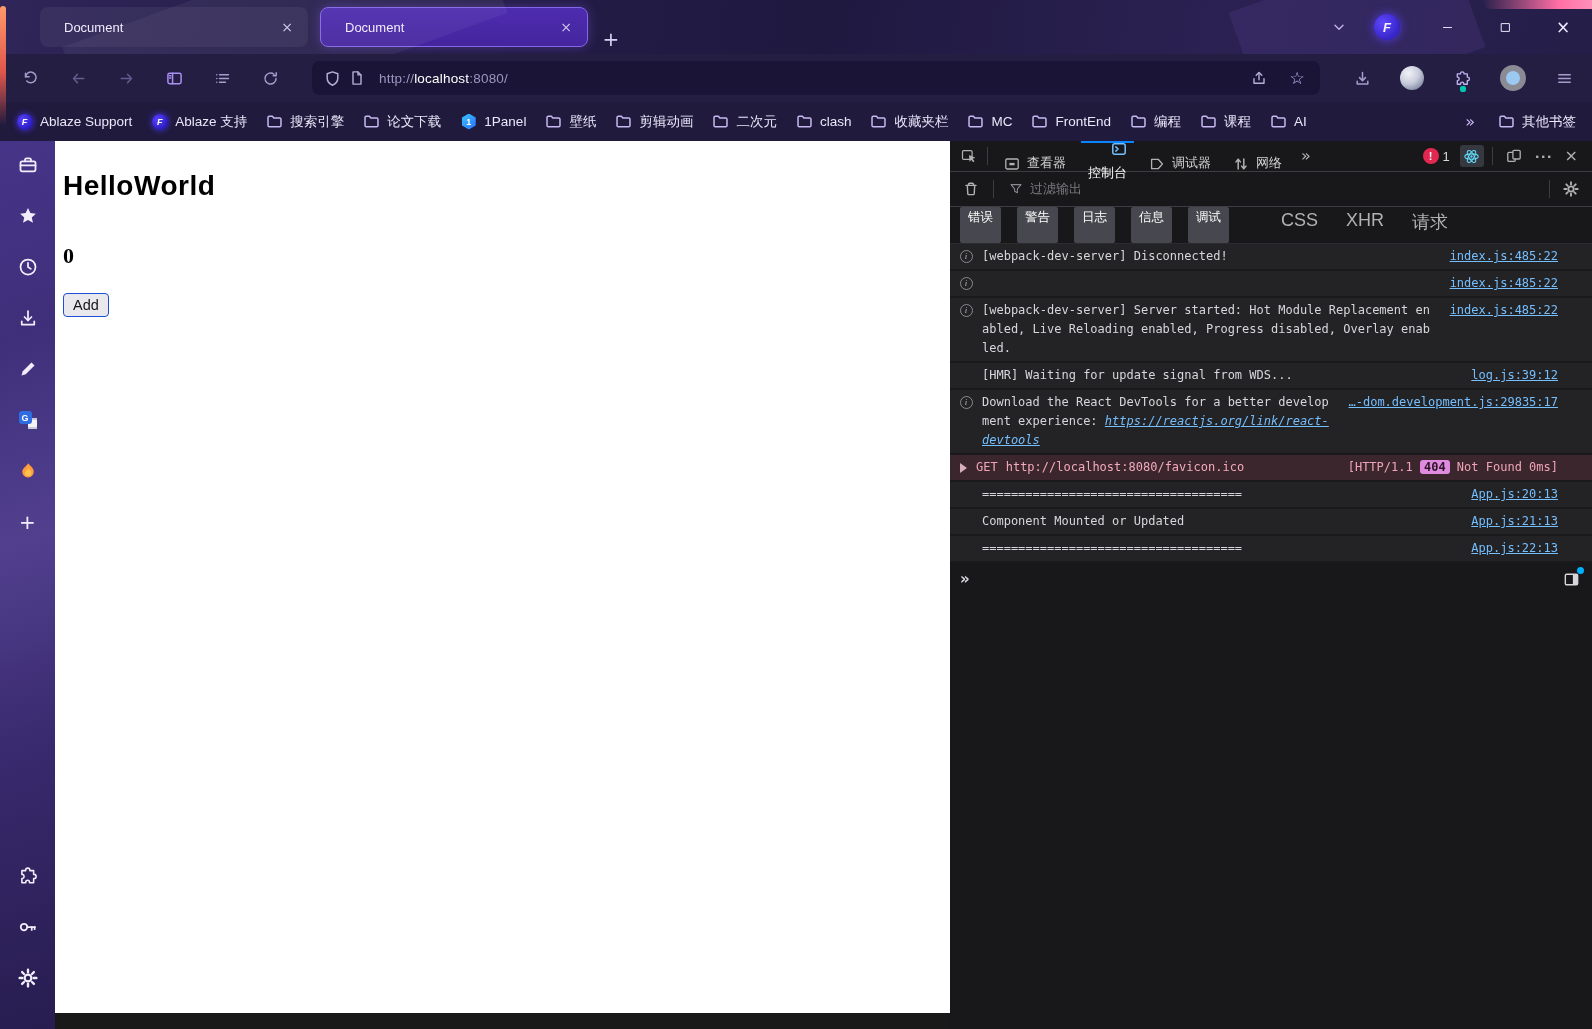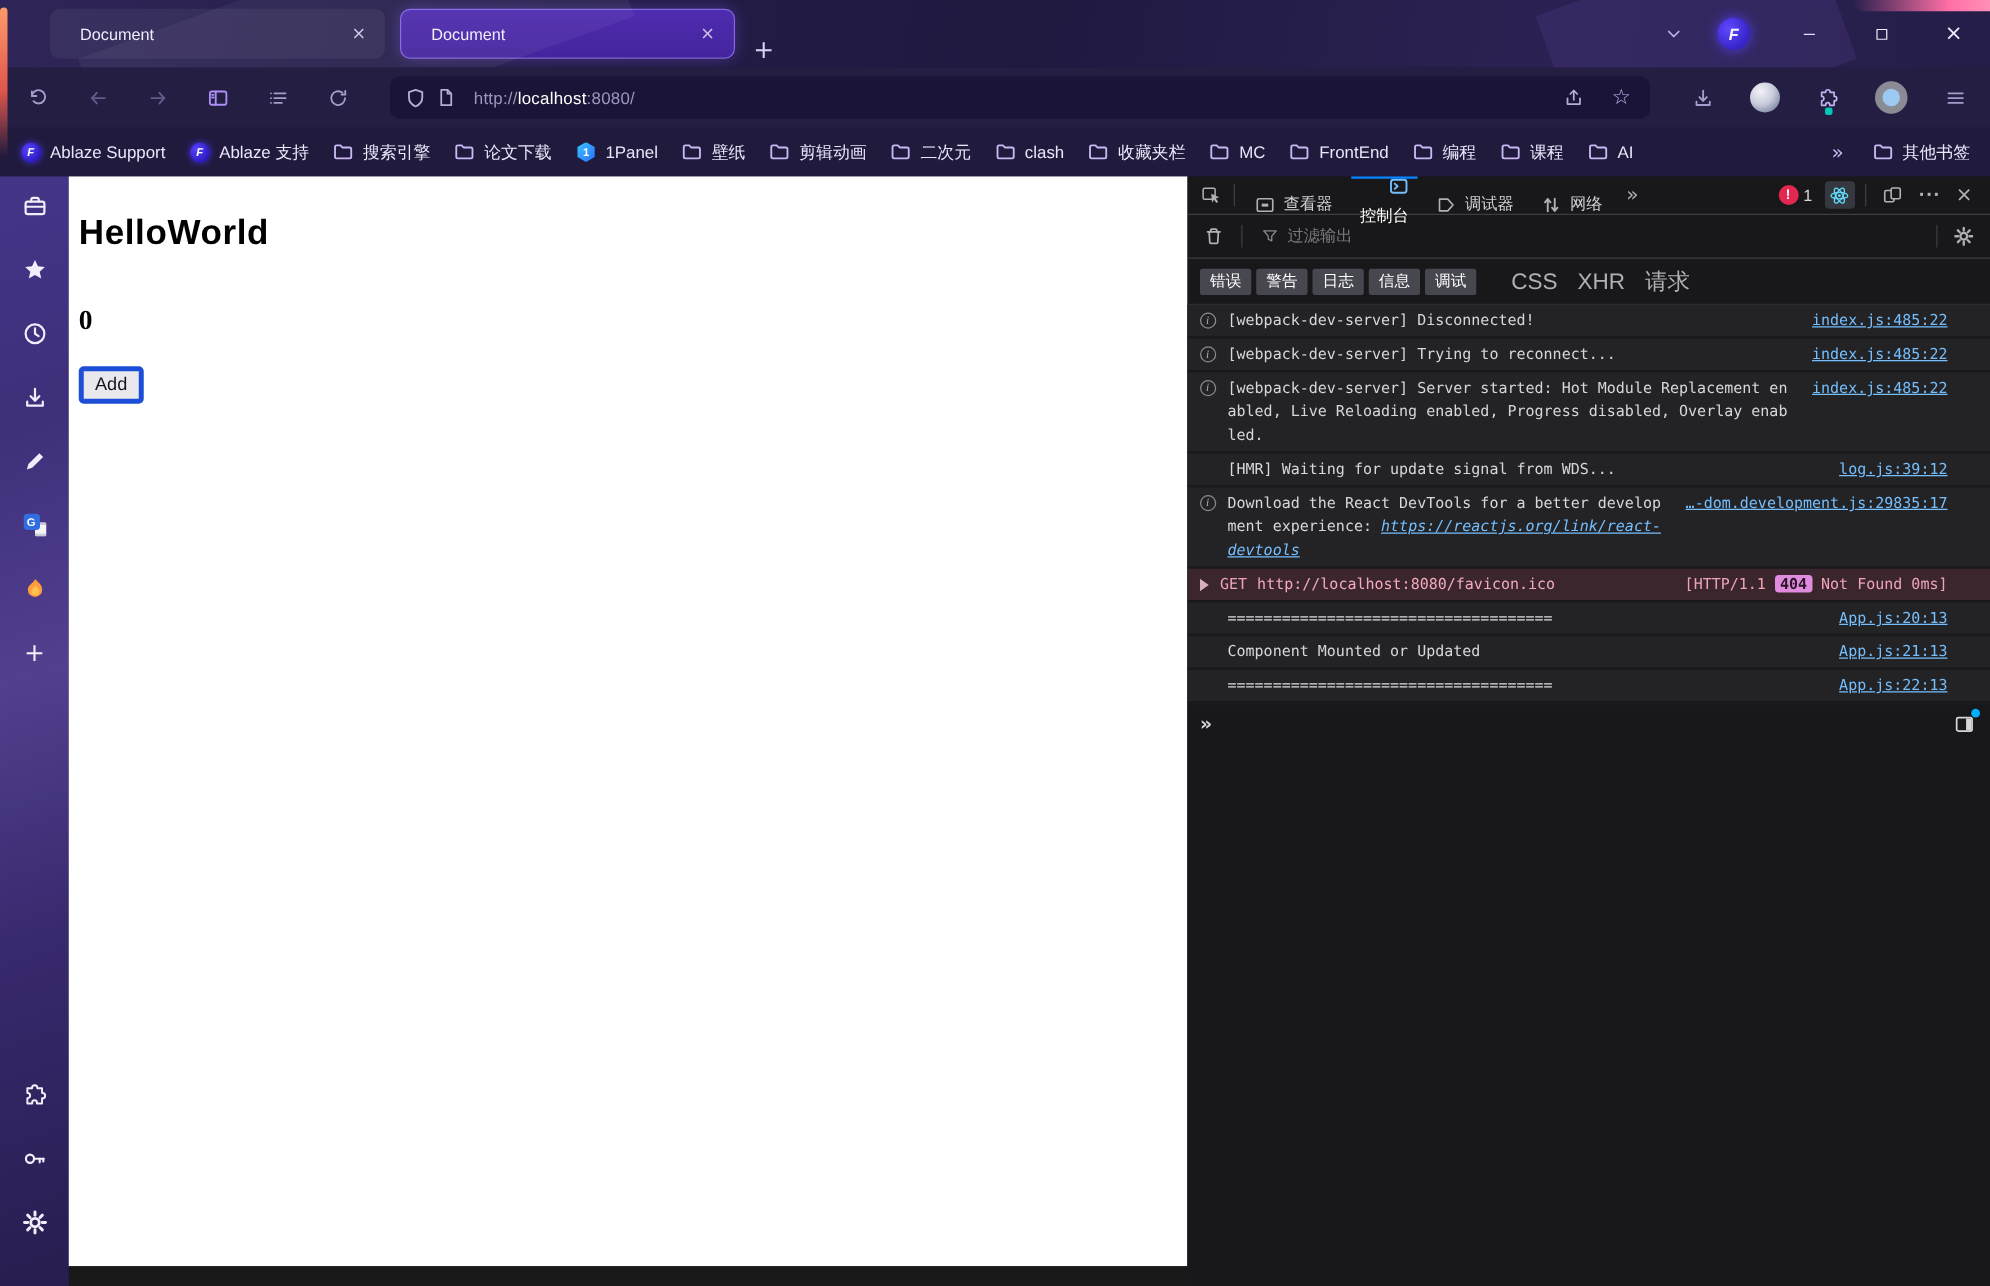--- a/index.html
+++ b/index.html
@@ -88,21 +88,21 @@
                color:#fff;font-size:9px;font-weight:bold;display:flex;align-items:center;justify-content:center;}
   .translate-page{position:absolute;right:0;bottom:0;width:9px;height:11px;background:#f4f4f8;border-radius:1px;
                   box-shadow:inset 0 -2px 0 #c9ccd4, inset 0 2px 0 #c9ccd4;}
 
   
   .pagecol{flex:1;display:flex;flex-direction:column;min-width:0;}
   .page{flex:1;background:#ffffff;color:#000;padding:8px;overflow:hidden;}
   .page h1{font-family:Liberation Sans, sans-serif;font-size:28px;margin:21px 0 0 0;letter-spacing:.5px;}
   .counter{font-family:"Liberation Serif","DejaVu Serif",serif;font-weight:bold;font-size:22px;margin-top:41px;}
   .addbtn{margin-top:24px;font-family:"Liberation Sans",sans-serif;font-size:14.5px;color:#15141a;
-          background:#e9e9ed;border:4px solid #1d4ed8;border-radius:4px;padding:3px 9px;}
+          background:#e9e9ed;border:1px solid #1d4ed8;border-radius:4px;padding:3px 9px;}
   .page-bottom{height:16px;flex:0 0 16px;background:#191919;}
 
   
   .devtools{width:642px;flex:0 0 642px;background:#18181a;display:flex;flex-direction:column;
             font-size:13px;color:#d7d7db;min-height:0;}
   .dt-toolbar{height:31px;flex:0 0 31px;display:flex;align-items:center;padding:0 6px;border-bottom:1px solid #3c3c41;}
   .dt-ic{width:26px;height:24px;color:#b1b1b3;}
   .dt-ic svg{width:16px;height:16px;}
   .dt-sep{width:1px;height:18px;background:#3c3c41;margin:0 5px;}
   .dt-tab{position:relative;display:flex;align-items:flex-end;gap:7px;height:31px;padding:0 11px;color:#d0d0d3;}
@@ -119,21 +119,21 @@
   .atom-btn svg{width:17px;height:17px;}
   .dots{letter-spacing:1px;font-weight:bold;font-size:13px;color:#b1b1b3;padding:0 8px;}
   .dt-close{font-size:16px;color:#b1b1b3;padding:0 8px 0 4px;}
 
   .dt-filter{height:35px;flex:0 0 35px;display:flex;align-items:center;padding:0 8px;border-bottom:1px solid #3c3c41;gap:4px;}
   .filter-input{flex:1;display:flex;align-items:center;gap:7px;color:#7a7a7e;font-size:13px;padding-left:6px;}
   .filter-input .icon{width:14px;height:14px;color:#8a8a8e;}
   .dt-gearbox{display:flex;align-items:center;}
   .dt-gearbox .dt-sep{margin-right:8px;}
 
-  .dt-pills{height:37px;flex:0 0 37px;display:flex;align-items:center;padding:0 10px;gap:4px;border-bottom:1px solid #2c2c30;}
+  .dt-pills{height:37px;flex:0 0 37px;display:flex;padding:0 10px;gap:16px;border-bottom:1px solid #2c2c30;}
   .pill{background:#47474f;color:#fff;font-size:12.5px;border-radius:2px;padding:3px 8px;line-height:1.2;}
   .pill-plain{color:#b1b1b3;font-size:18px;padding:3px 6px;}
   .pill-gap{width:14px;}
 
   .console{flex:1;overflow:hidden;background:#19191b;font-family:"DejaVu Sans Mono","Liberation Mono",monospace;font-size:12px;display:flex;flex-direction:column;}
   .console-row{display:flex;align-items:flex-start;background:#232326;border-bottom:2px solid #19191b;
                padding:3px 34px 3px 8px;line-height:19px;color:#d7d7db;}
   .row-iconbox{width:16px;flex:0 0 16px;margin-right:8px;display:flex;justify-content:center;padding-top:3px;}
   .info-circle{width:13px;height:13px;border-radius:50%;border:1px solid #8a8a8e;color:#b5b5b8;
                font-size:9px;font-family:"Liberation Serif",serif;font-style:italic;
@@ -618,21 +618,20 @@
               <span class="row-iconbox">
                 <span class="info-circle">i</span>
               </span>
               <span class="row-msg"><span>[webpack-dev-server] Disconnected!</span></span>
               <span class="row-src">index.js:485:22</span>
             </div>
             <div class="console-row">
               <span class="row-iconbox">
                 <span class="info-circle">i</span>
               </span>
-              <span class="row-msg"><span>[webpack-dev-server] Trying to reconnect...</span></span>
               <span class="row-src">index.js:485:22</span>
             </div>
             <div class="console-row">
               <span class="row-iconbox">
                 <span class="info-circle">i</span>
               </span>
               <span class="row-msg"><span>[webpack-dev-server] Server started: Hot Module Replacement enabled, Live Reloading enabled, Progress disabled, Overlay enabled.</span></span>
               <span class="row-src">index.js:485:22</span>
             </div>
             <div class="console-row">

